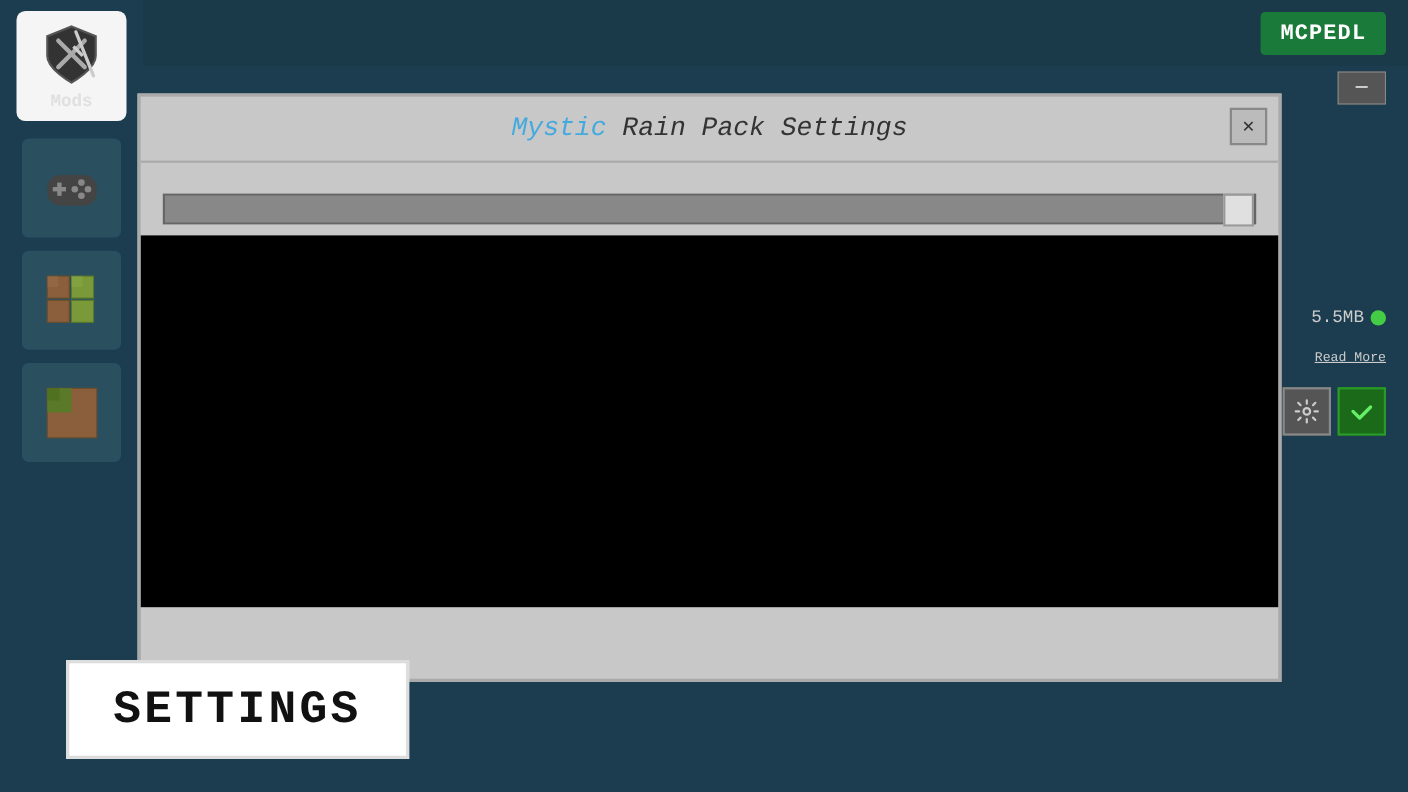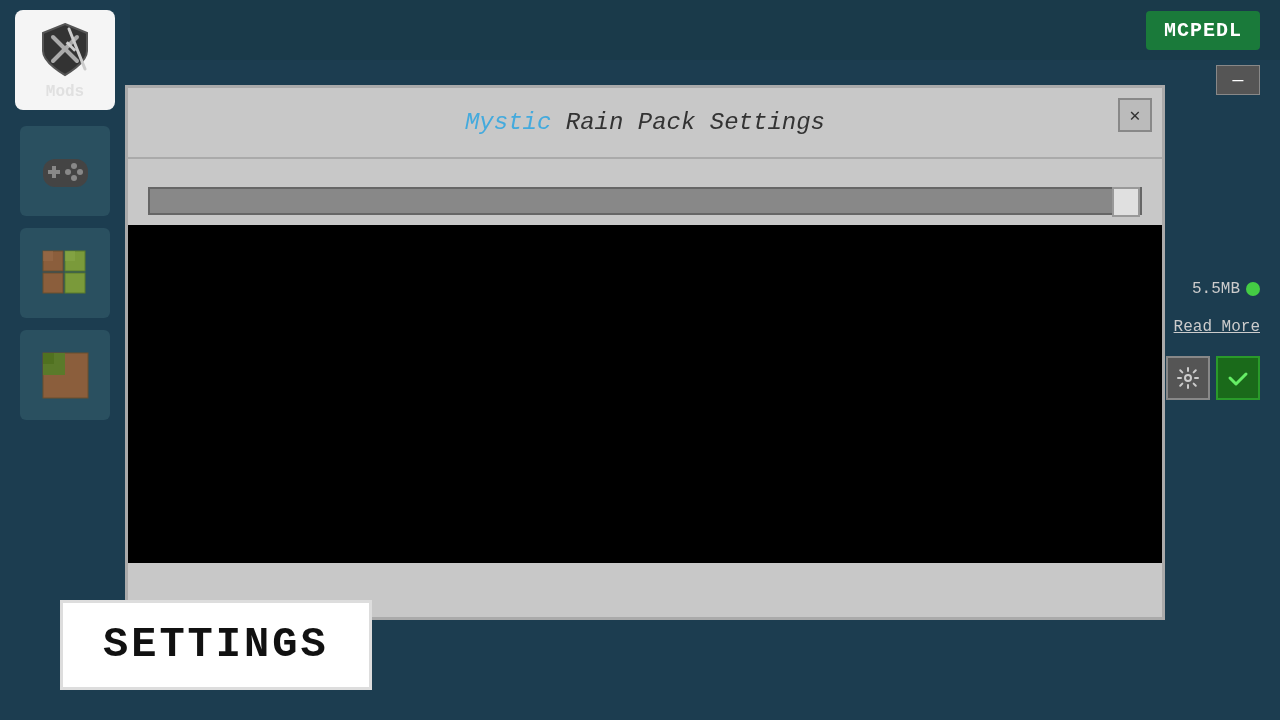--- a/index.html
+++ b/index.html
@@ -131,21 +131,21 @@
 
     .green-dot {
       width: 14px;
       height: 14px;
       background: #44cc44;
       border-radius: 50%;
     }
 
     .read-more-link {
       color: #ccc;
-      font-size: 16px;
+      font-size: 12px;
       text-decoration: underline;
       cursor: pointer;
     }
 
     .action-buttons {
       display: flex;
       gap: 6px;
     }
 
     .gear-button {
@@ -199,21 +199,21 @@
       left: 125px;
       width: 1040px;
       height: 535px;
       background: #c8c8c8;
       border: 3px solid #aaa;
       z-index: 10;
     }
 
     .modal-header {
       background: #c8c8c8;
-      height: 71px;
+      height: 60px;
       display: flex;
       align-items: center;
       justify-content: center;
       position: relative;
       border-bottom: 2px solid #aaa;
     }
 
     .modal-title {
       font-size: 24px;
       font-style: italic;

